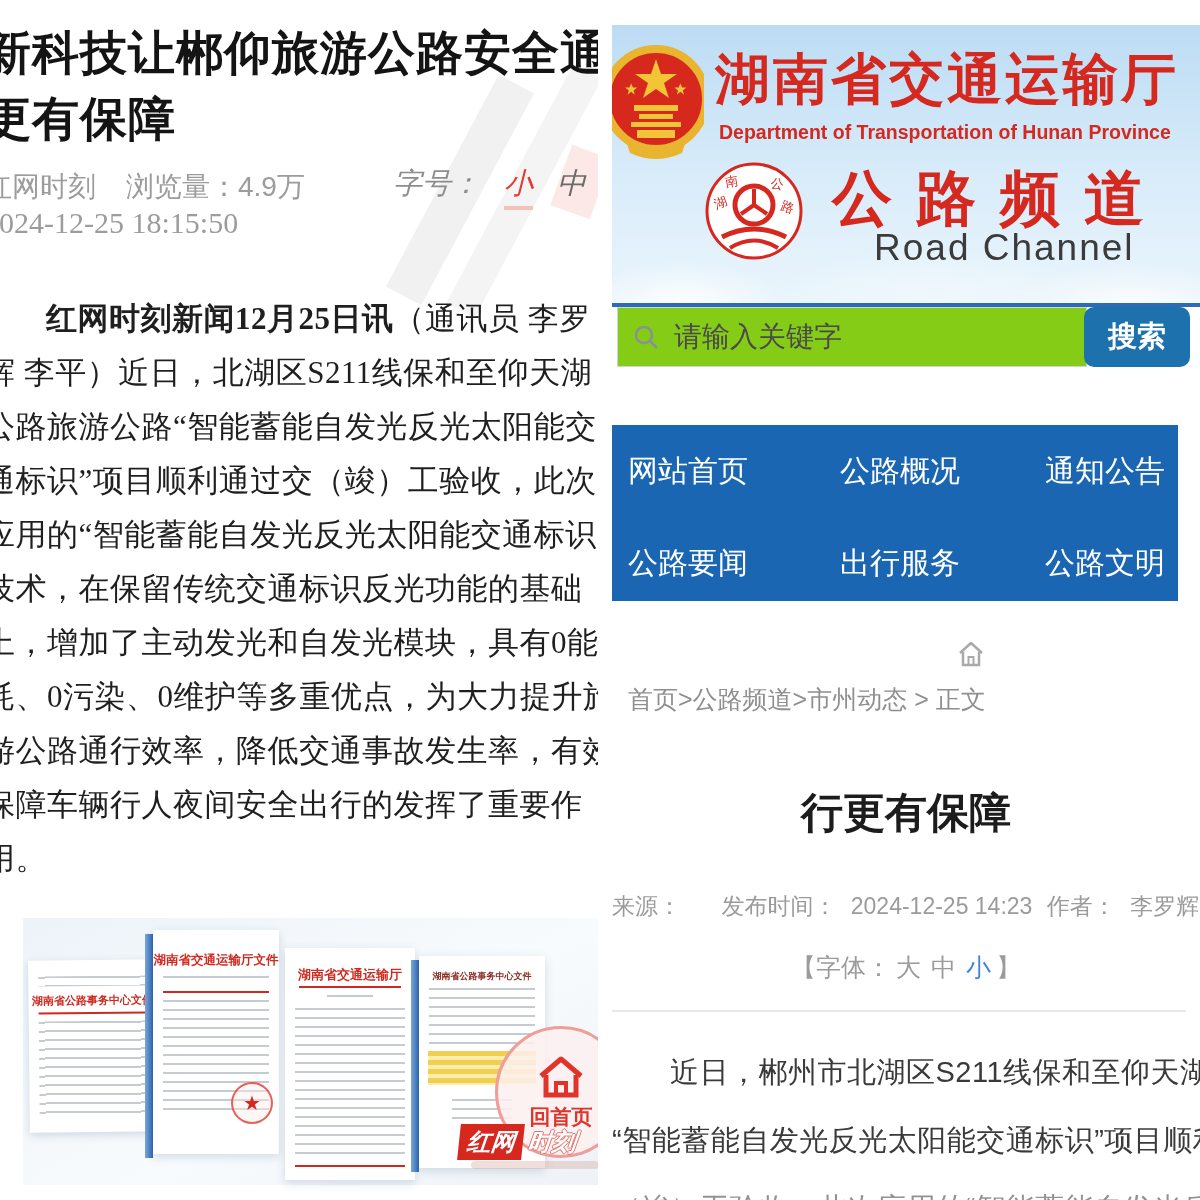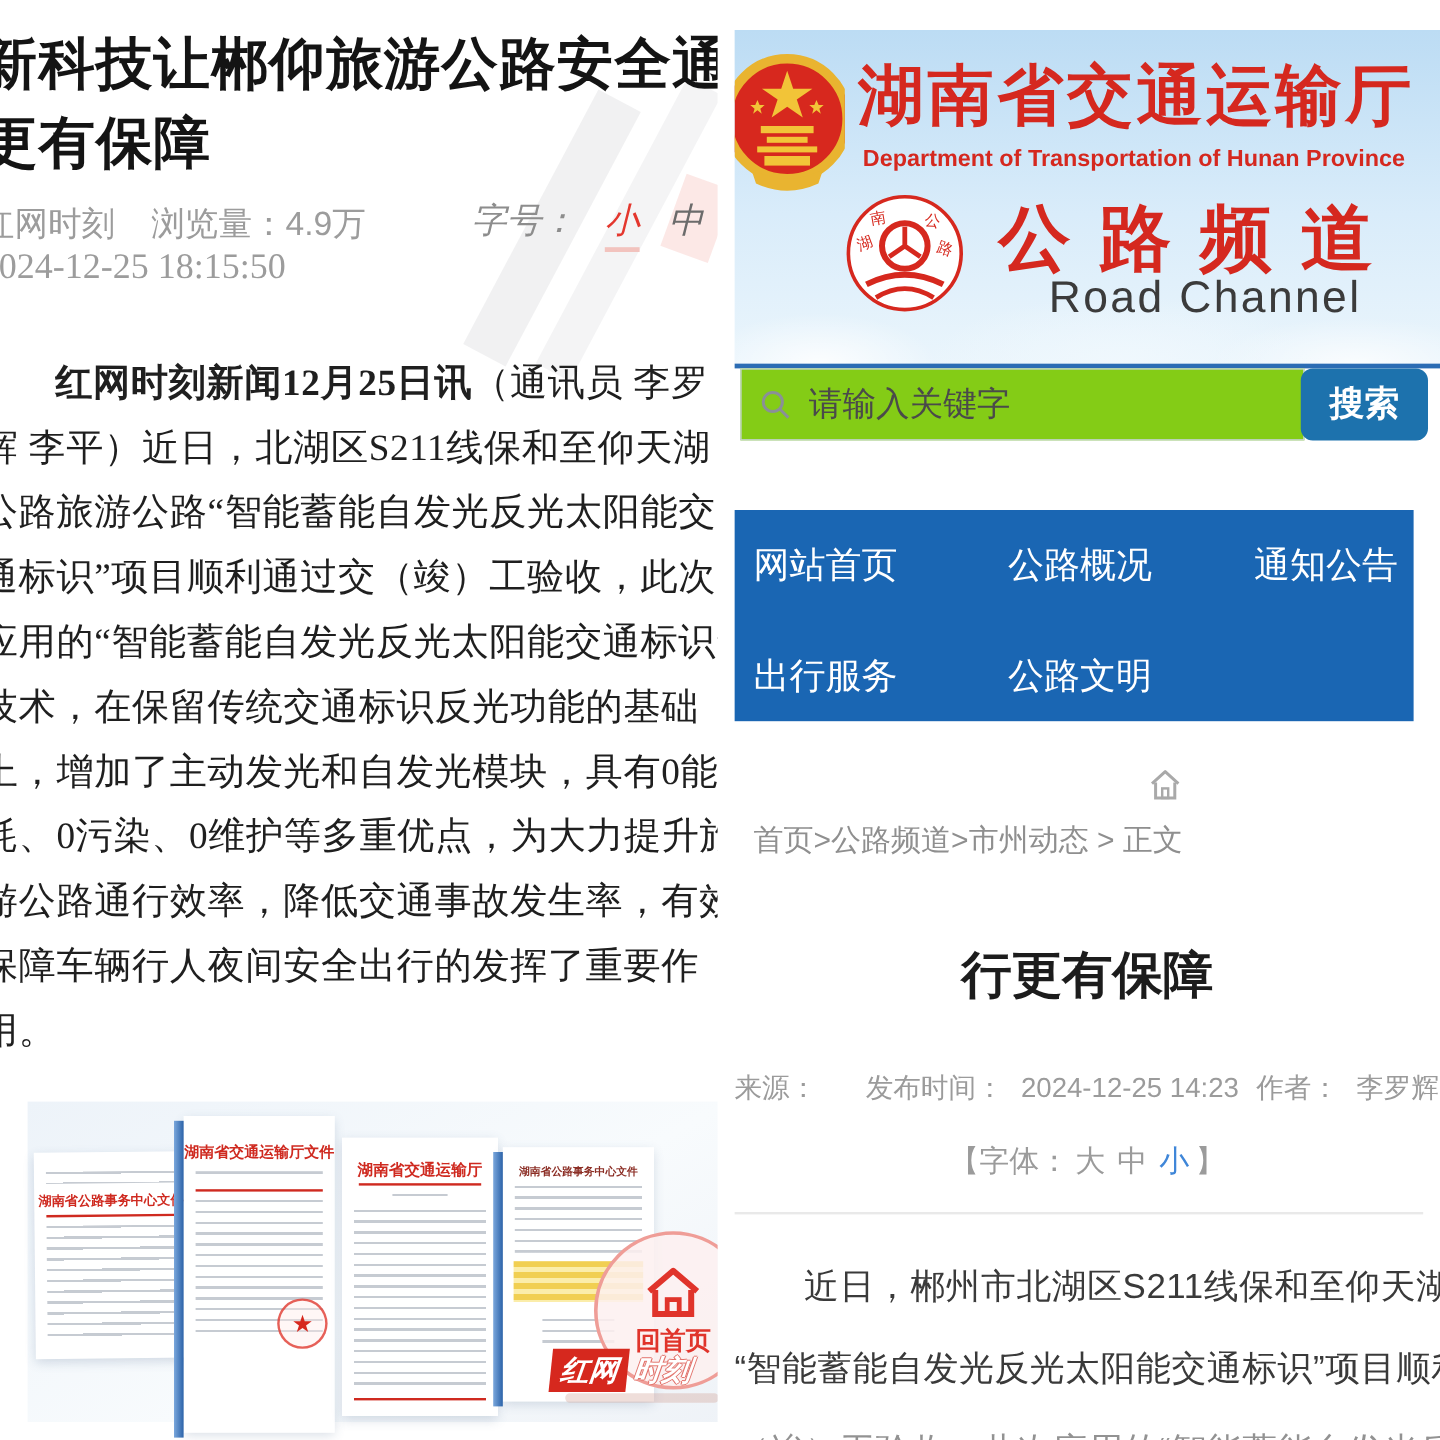--- a/index.html
+++ b/index.html
@@ -136,21 +136,21 @@
       <div class="l-line">用。</div>
     </div>
 
     <div class="l-figure">
       <div class="doc" style="left:6px;top:42px;width:128px;height:172px;transform:rotate(-0.6deg);">
         <div class="doc-text" style="height:10px;margin-top:16px;"></div>
         <div class="doc-title" style="font-size:11px;">湖南省公路事务中心文件</div>
         <div class="doc-rule"></div>
         <div class="doc-text" style="height:98px;"></div>
       </div>
-      <div class="doc" style="left:130px;top:12px;width:126px;height:264px;">
+      <div class="doc" style="left:130px;top:12px;width:126px;height:224px;">
         <div class="doc-spine"></div>
         <div class="doc-title" style="font-size:12.5px;margin-top:22px;">湖南省交通运输厅文件</div>
         <div class="doc-text" style="height:8px;"></div>
         <div class="doc-rule"></div>
         <div class="doc-text" style="height:110px;"></div>
         <div class="seal" style="left:78px;top:152px;">★</div>
       </div>
       <div class="doc" style="left:262px;top:30px;width:130px;height:232px;">
         <div class="doc-title" style="font-size:13px;margin-top:18px;">湖南省交通运输厅</div>
         <div class="doc-rule" style="margin:2px 14px;"></div>
@@ -221,20 +221,21 @@
       </svg>
       <input class="search-input" type="text" readonly="" placeholder="请输入关键字" style="">
     </div>
     <div class="search-btn">搜索</div>
   </div>
 
   <div class="nav">
     <div class="nav-item">网站首页</div>
     <div class="nav-item">公路概况</div>
     <div class="nav-item">通知公告</div>
+    <div class="nav-item">公路要闻</div>
     <div class="nav-item">出行服务</div>
     <div class="nav-item">公路文明</div>
   </div>
 
   <div class="breadcrumb">
     <svg width="30" height="30" viewBox="0 0 30 30">
       <path d="M4 14 L15 4 L26 14" fill="none" stroke="#a9a9a9" stroke-width="2.5" stroke-linejoin="round"></path>
       <path d="M7 13 V26 H23 V13" fill="none" stroke="#a9a9a9" stroke-width="2.5"></path>
       <rect x="12.5" y="18" width="5" height="8" fill="none" stroke="#a9a9a9" stroke-width="2"></rect>
     </svg>

